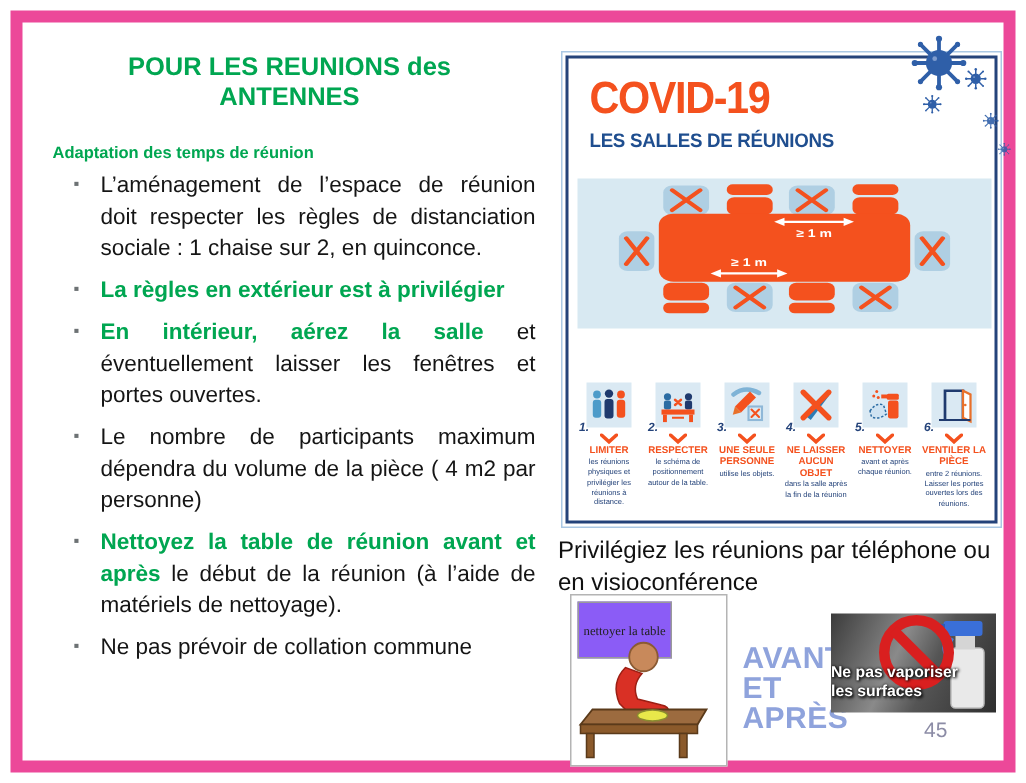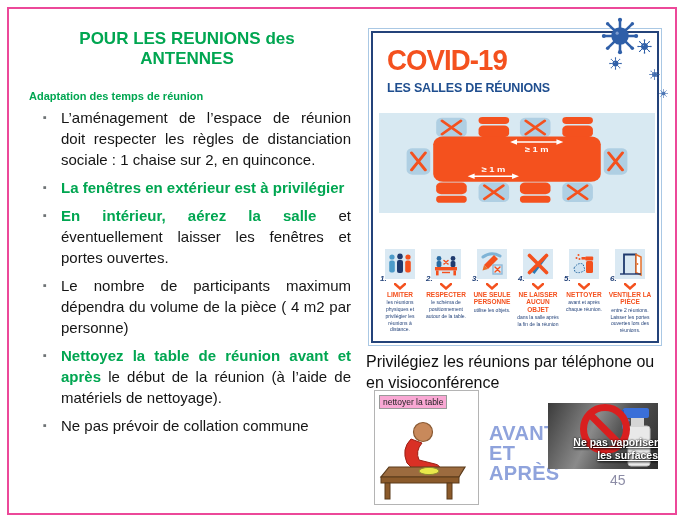--- a/index.html
+++ b/index.html
@@ -4,21 +4,21 @@
 <style>
   :root{
     --green:#00A651; --orange:#F4511E; --navy:#1F4E8F; --navy-dark:#24437A;
     --panel:#D8E9F2; --chair:#AFCFE3; --peri:#8FA3DC; --ink:#151515;
   }
   html,body{margin:0;padding:0;}
   body{
     width:684px;height:522px;position:relative;background:#fff;overflow:hidden;
     font-family:"Liberation Sans", sans-serif;color:var(--ink);
   }
-  .slide{position:absolute;left:7px;top:7px;right:7px;bottom:7px;border:2px solid #ec4899;background:#fff;}
+  .slide{position:absolute;left:7px;top:7px;right:7px;bottom:7px;border:8px solid #ec4899;background:#fff;}
 
   
   .left-col{position:absolute;left:12px;top:12px;width:332px;}
   .title{max-width:250px;margin:8px auto 20px;text-align:center;color:var(--green);
          font-weight:bold;font-size:17px;line-height:1.2;}
   .g-head{margin:14px 0 5px 8px;color:var(--green);font-weight:bold;font-size:11px;}
   .g-head.second{margin-top:8px;}
   .bullet{position:relative;margin:0 2px 7px 0;padding-left:40px;text-align:justify;
           font-size:15px;line-height:21px;}
   .bullet .mk{position:absolute;left:22px;top:0;font-size:11px;color:#6d7274;}
@@ -50,37 +50,37 @@
   .v2{left:628px;top:30px;width:15px;height:15px;}
   .v3{left:600px;top:48px;width:13px;height:13px;}
   .v4{left:640px;top:60px;width:11px;height:11px;opacity:.9;}
   .v5{left:650px;top:80px;width:9px;height:9px;opacity:.85;}
 
   
   .phone-note{position:absolute;left:357px;top:342px;width:310px;font-size:16px;line-height:1.32;color:#101010;}
 
   .clean-card{position:absolute;left:365px;top:381px;width:103px;height:113px;
               background:#fff;border:1px solid #b4b4b4;}
-  .clean-label{position:absolute;left:4px;top:4px;border:1px solid #9a9a9a;background:#f9a8d4;
-               font-size:8.5px;padding:1px 3px;color:#222;}
+  .clean-label{position:absolute;left:4px;top:4px;border:1px solid #9a9a9a;background:#8b5cf6;
+               font-size:8.5px;padding:13px 3px;color:#222;font-family:Liberation Serif, serif;}
   .clean-card svg{position:absolute;left:2px;bottom:3px;}
 
   .avant{position:absolute;left:480px;top:414px;width:92px;color:var(--peri);
          font-weight:bold;font-size:20px;line-height:20px;letter-spacing:.3px;}
 
   .nospray{position:absolute;left:539px;top:394px;width:110px;height:66px;overflow:hidden;
            background:linear-gradient(115deg,#3b3b3b 0%,#8a8a8a 40%,#555 60%,#2e2e2e 100%);}
   .nospray .bottle{position:absolute;right:0;top:1px;}
   .ban{position:absolute;left:32px;top:1px;width:50px;height:50px;border:7px solid #D91F1F;
        border-radius:50%;box-sizing:border-box;}
   .ban::after{content:"";position:absolute;left:-4px;top:15px;width:44px;height:7px;
               background:#D91F1F;transform:rotate(45deg);}
-  .nospray-text{position:absolute;left:0;bottom:6px;width:100%;text-align:right;color:#fff;
+  .nospray-text{position:absolute;left:0;bottom:6px;width:100%;text-align:left;color:#fff;
                 font-weight:bold;font-size:10.5px;line-height:1.3;
-                text-shadow:0 0 2px #000,1px 1px 2px #000;text-decoration:underline;}
+                text-shadow:0 0 2px #000,1px 1px 2px #000;}
   .page-num{position:absolute;left:601px;top:463px;font-size:14px;color:#8C8CA6;}
 </style>
 </head>
 <body>
 
 <svg width="0" height="0" style="position:absolute" aria-hidden="true">
   <defs>
     <symbol id="virus" viewBox="0 0 24 24">
       <g stroke="#2F5FA8" stroke-width="1.6">
         <line x1="12" y1="1.5" x2="12" y2="7"></line>
@@ -108,21 +108,21 @@
 
 <div class="slide">
 
   <div class="left-col">
     <div class="title">POUR LES REUNIONS des ANTENNES</div>
 
     <div class="g-head">Adaptation des temps  de réunion</div>
 
     <p class="bullet"><span class="mk">▪</span><span>L’aménagement de l’espace de réunion doit respecter les règles de distanciation sociale : 1 chaise sur 2, en quinconce.</span></p>
 
-    <p class="bullet"><span class="mk">▪</span><span class="green-run">La fenêtres en extérieur est à privilégier</span></p>
+    <p class="bullet"><span class="mk">▪</span><span class="green-run">La règles en extérieur est à privilégier</span></p>
 
     <p class="bullet"><span class="mk">▪</span><span class="green-run">En intérieur, aérez la salle</span><span> et éventuellement laisser les fenêtres  et portes ouvertes.</span></p>
 
     <p class="bullet"><span class="mk">▪</span><span>Le nombre de participants maximum dépendra du volume de la pièce ( 4 m2 par personne)</span></p>
 
 
     <p class="bullet"><span class="mk">▪</span><span class="green-run">Nettoyez la table de réunion avant et après</span><span> le début de la réunion (à l’aide de matériels de nettoyage).</span></p>
 
     <p class="bullet"><span class="mk">▪</span><span>Ne  pas prévoir de collation commune</span></p>
   </div>

